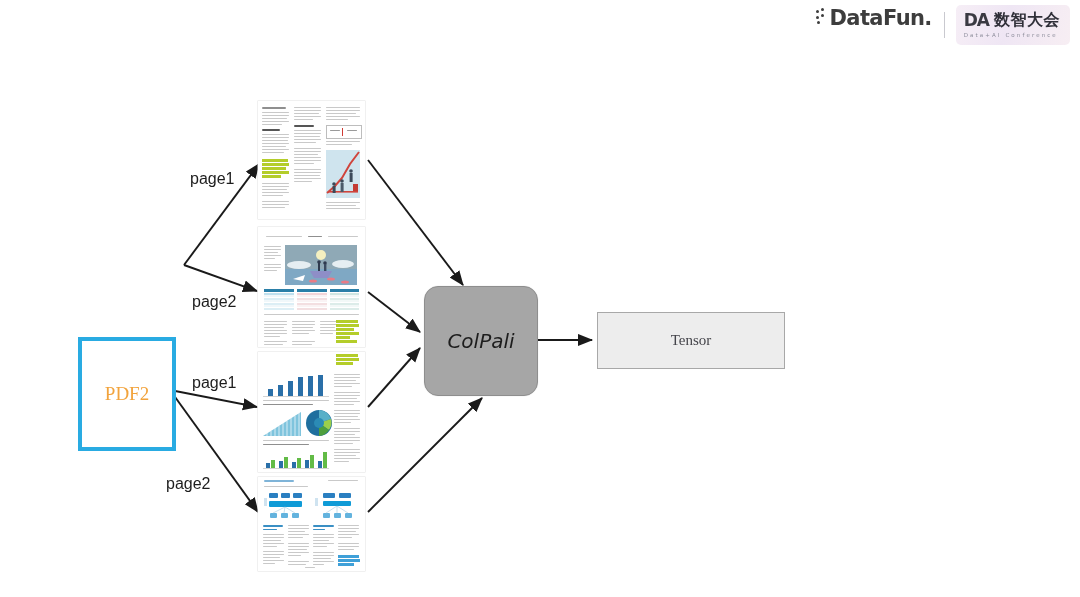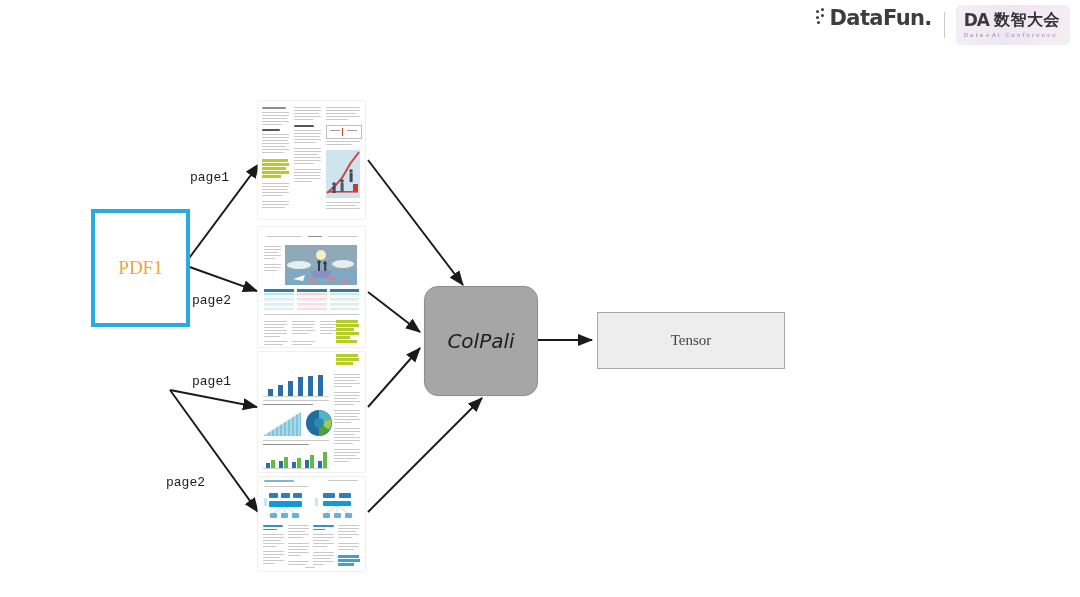--- a/index.html
+++ b/index.html
@@ -50,22 +50,22 @@
   .pdf-box{
     position:absolute;border:4px solid #29abe2;background:#fff;
     display:flex;align-items:center;justify-content:center;
     font-family:"Liberation Serif", serif;font-size:19px;color:#f2a33c;
   }
   #pdf1{left:91px;top:209px;width:91px;height:110px;}
   #pdf2{left:78px;top:337px;width:90px;height:106px;}
 
   
   .page-label{
-    position:absolute;font-family:Liberation Mono, monospace;
-    font-size:13px;color:#1d1d1d;white-space:nowrap;
+    position:absolute;font-family:Liberation Sans, sans-serif;
+    font-size:16px;color:#1d1d1d;white-space:nowrap;
   }
   #lbl-p1a{left:190px;top:170px;}
   #lbl-p2a{left:192px;top:293px;}
   #lbl-p1b{left:192px;top:374px;}
   #lbl-p2b{left:166px;top:475px;}
 
   
   #colpali{
     position:absolute;left:424px;top:286px;width:112px;height:108px;
     background:#a6a6a6;border:1px solid #8e8e8e;border-radius:14px;
@@ -156,22 +156,22 @@
 
       <path d="M368,160 L463,285"></path>
       <path d="M368,292 L420,332"></path>
       <path d="M368,407 L420,348"></path>
       <path d="M368,512 L482,398"></path>
 
       <path d="M537,340 L592,340"></path>
     </g>
   </svg>
 
-  <div class="pdf-box" id="pdf1">
-    <span>PDF1</span>
+  <div class="pdf-box" id="pdf2">
+    <span>PDF2</span>
   </div>
 
   <div class="page-label" id="lbl-p1a">page1</div>
   <div class="page-label" id="lbl-p2a">page2</div>
   <div class="page-label" id="lbl-p1b">page1</div>
   <div class="page-label" id="lbl-p2b">page2</div>
 
   <div class="thumb" style="left:258px;top:101px;width:107px;height:118px;">
 
     <div class="col" style="left:4px;top:4px;width:28px;height:110px;">

